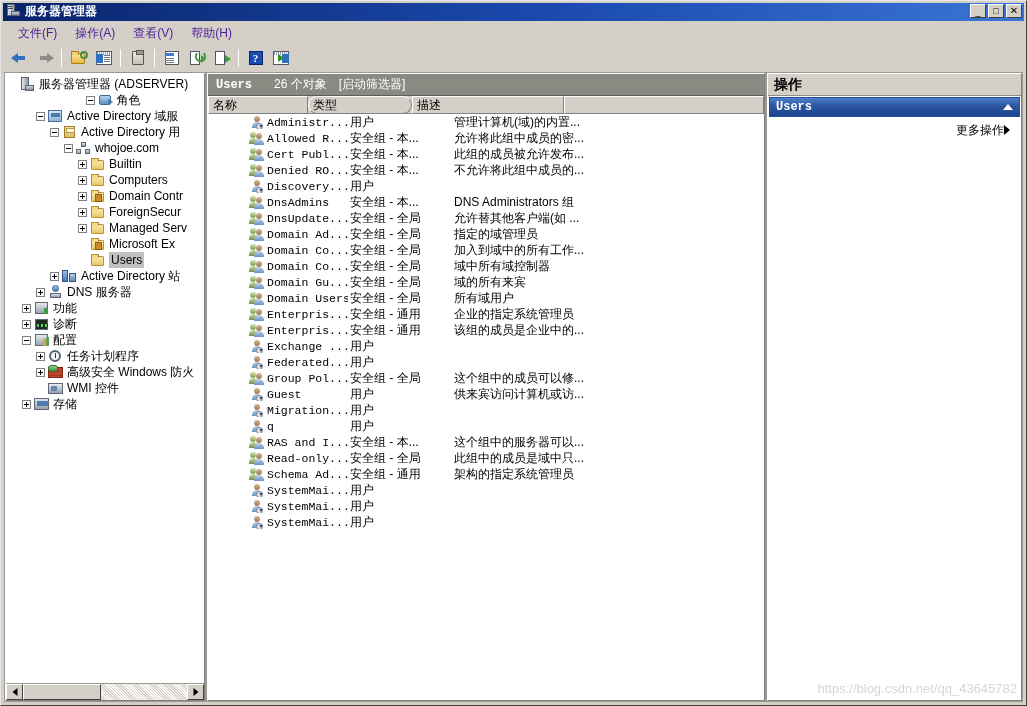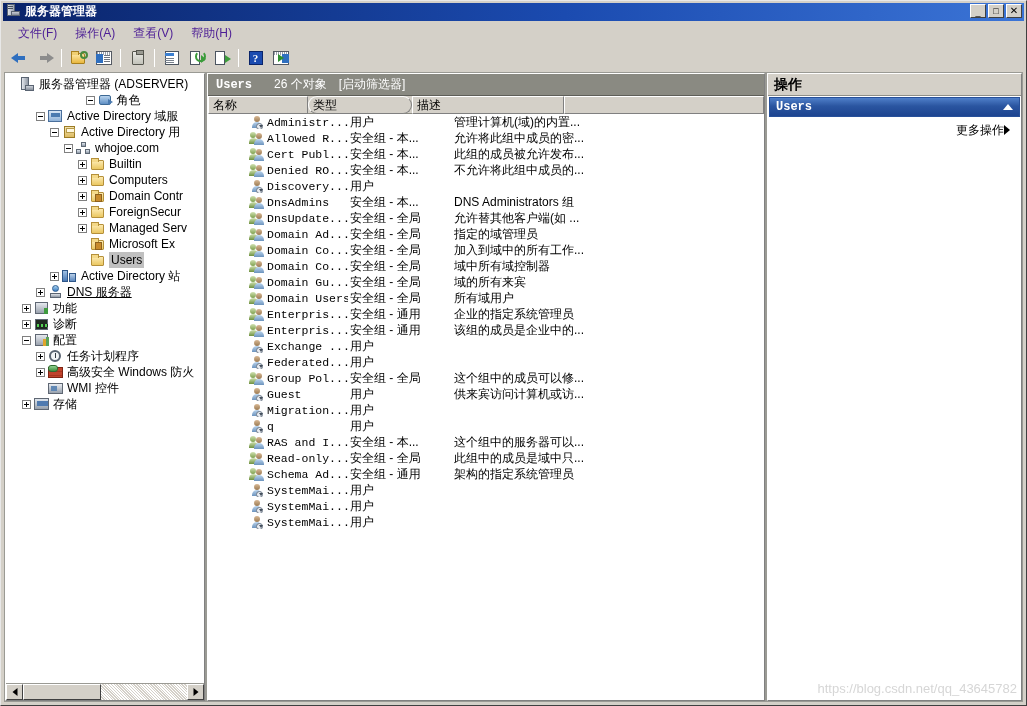--- a/index.html
+++ b/index.html
@@ -755,21 +755,21 @@
             <div class="tnode" style="padding-left: 42px;">
               <div class="texp plus"></div>
               <div class="ticon">
                 <div class="i-sites">
                   <div class="s1"></div>
                   <div class="s2"></div>
                 </div>
               </div>
               <span class="tlabel">Active Directory 站</span>
             </div>
-            <div class="tnode" style="padding-left: 28px; text-decoration: underline;">
+            <div class="tnode" style="padding-left: 28px;">
               <div class="texp plus"></div>
               <div class="ticon">
                 <div class="i-dns">
                   <div class="globe"></div>
                   <div class="base"></div>
                 </div>
               </div>
               <span class="tlabel">DNS 服务器</span>
             </div>
             <div class="tnode" style="padding-left: 14px;">

